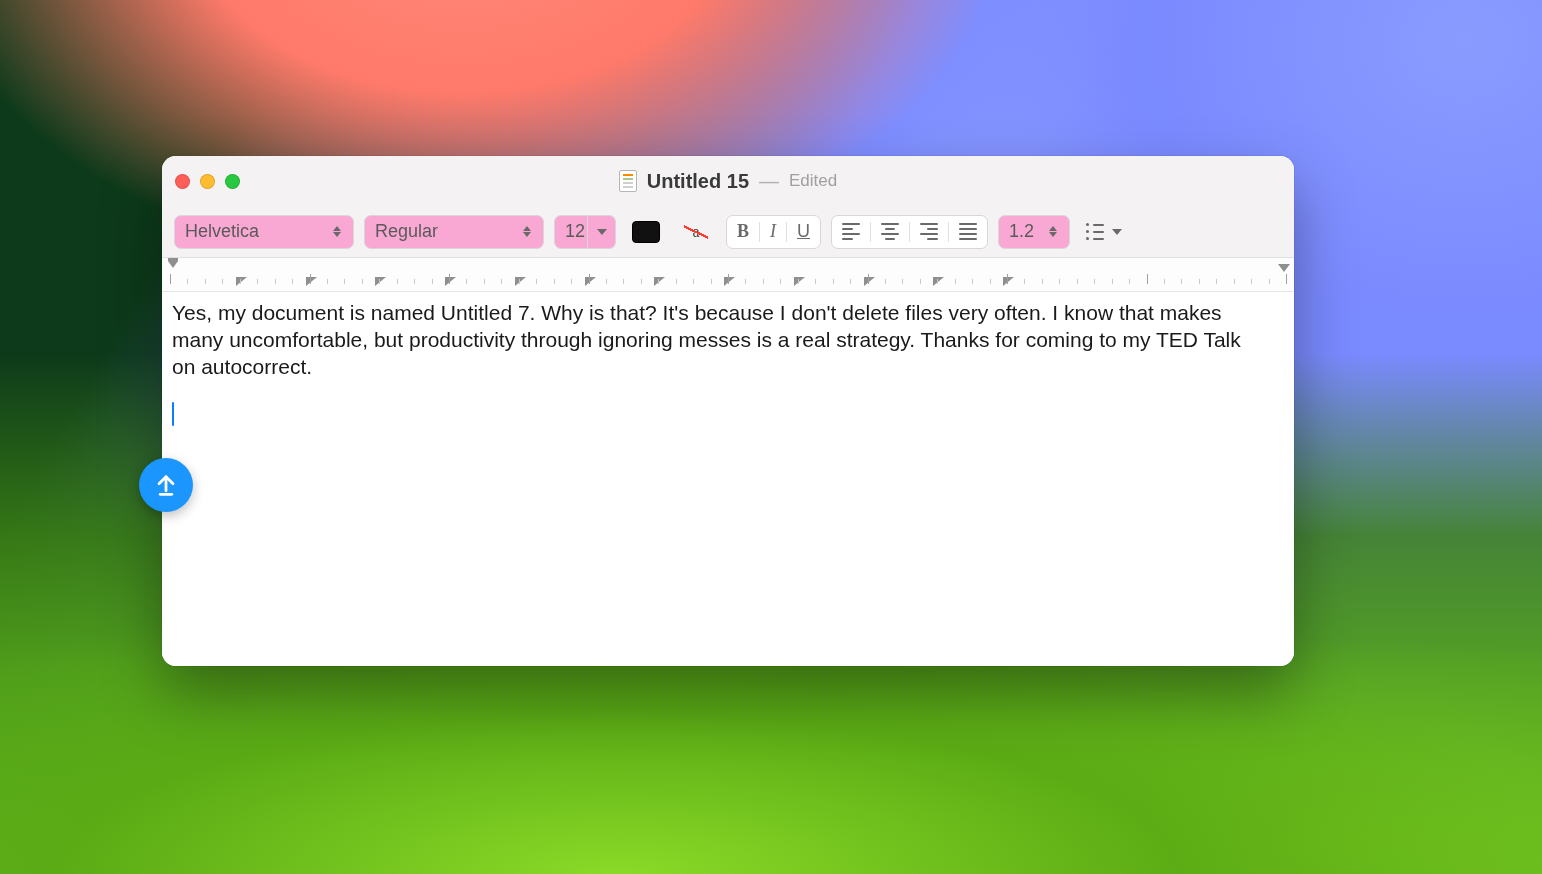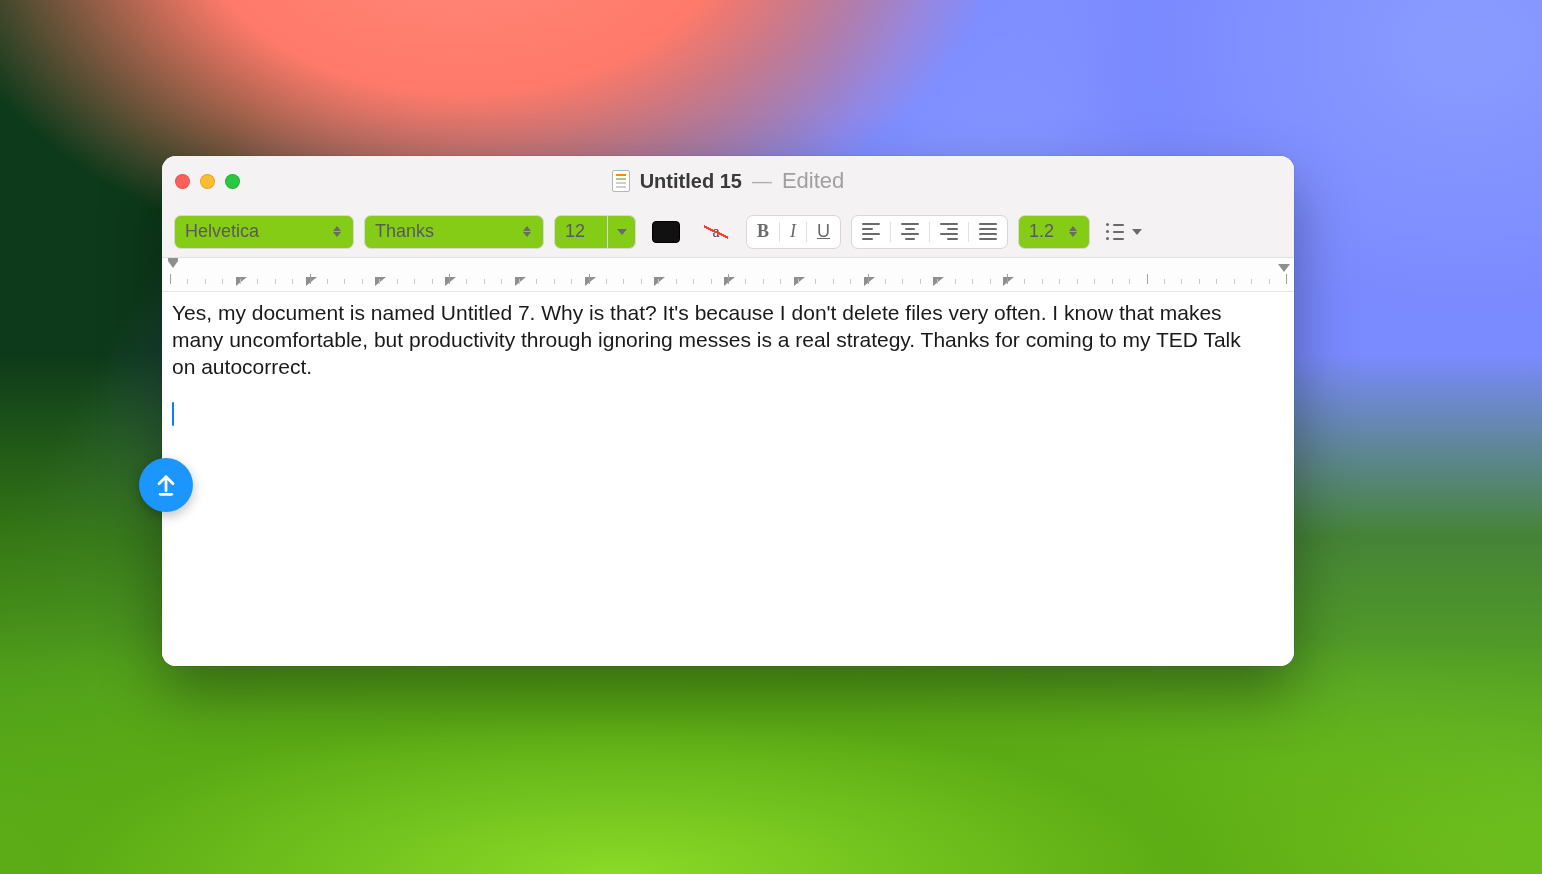--- a/index.html
+++ b/index.html
@@ -54,53 +54,53 @@
 .tl-max { background: #28c840; }
 .titlecenter {
   position: absolute; left:0; right:0;
   display:flex; align-items:center; justify-content:center; gap:10px;
   pointer-events:none;
 }
 .doc-icon { width:18px; height:22px; background:#fff; border:1px solid #b5b5b5; border-radius:2px; position:relative; }
 .doc-icon::before{ content:""; position:absolute; top:3px; left:3px; right:3px; height:2px; background:#ff8a00; box-shadow:0 4px 0 #aac88a, 0 8px 0 #cfcfcf, 0 12px 0 #cfcfcf; }
 .title-main { font-size: 20px; font-weight: 700; color:#3a3a3a; }
 .title-sep { font-size: 20px; color:#b0b0b0; font-weight:400; }
-.title-status { font-size: 22px; color:#a0a0a0; font-weight:500; }
+.title-status { font-size: 17px; color:#a0a0a0; font-weight:500; }
 
 .toolbar {
   height: 52px;
   background: #f5f2f4;
   border-bottom: 1px solid #e3e0e2;
   display:flex;
   align-items:center;
   padding: 0 12px;
   gap: 10px;
 }
 .ctrl {
-  background:#84cc16;
+  background:#f9a8d4;
   border:1px solid #d9d6d8;
   border-radius:7px;
   height:34px;
   display:flex;
   align-items:center;
   padding: 0 10px;
   font-size:18px;
   color:#5a5a5a;
   position:relative;
 }
 .stepper-caret {
   width:12px; margin-left:auto; display:flex; flex-direction:column; align-items:center; gap:1px;
 }
 .caret-up, .caret-down { width:0;height:0;border-left:4px solid transparent;border-right:4px solid transparent; }
 .caret-up { border-bottom:5px solid #6a6a6a; }
 .caret-down { border-top:5px solid #6a6a6a; }
 .font-family { width:180px; }
 .font-style { width:180px; }
 .font-size-group { display:flex; gap:0; }
-.font-size-input { width:54px; border-top-right-radius:0; border-bottom-right-radius:0; }
+.font-size-input { width:34px; border-top-right-radius:0; border-bottom-right-radius:0; }
 .font-size-drop { width:28px; justify-content:center; border-left:none; border-top-left-radius:0; border-bottom-left-radius:0; }
 .single-caret-down{ width:0;height:0;border-left:5px solid transparent;border-right:5px solid transparent;border-top:6px solid #6a6a6a; }
 
 .color-swatch { width:28px; height:22px; background:#111; border-radius:4px; border:1px solid #000; }
 .plain-btn { background:transparent; border:none; padding:0 6px; color:#6a6a6a; }
 .text-color-a {
   width:28px;height:22px; display:flex;align-items:center;justify-content:center;
   font-size:16px; color:#444; position:relative; font-family: Georgia, serif;
 }
 .text-color-a::after{
@@ -200,21 +200,21 @@
 
       <div class="ctrl font-family">
         <span>Helvetica</span>
         <span class="stepper-caret">
           <span class="caret-up"></span>
             <span class="caret-down"></span>
         </span>
       </div>
 
       <div class="ctrl font-style">
-        <span>Thanks</span>
+        <span>Regular</span>
         <span class="stepper-caret">
           <span class="caret-up"></span>
             <span class="caret-down"></span>
         </span>
       </div>
 
       <div class="font-size-group">
         <div class="ctrl font-size-input">
           <span>12</span>
         </div>

